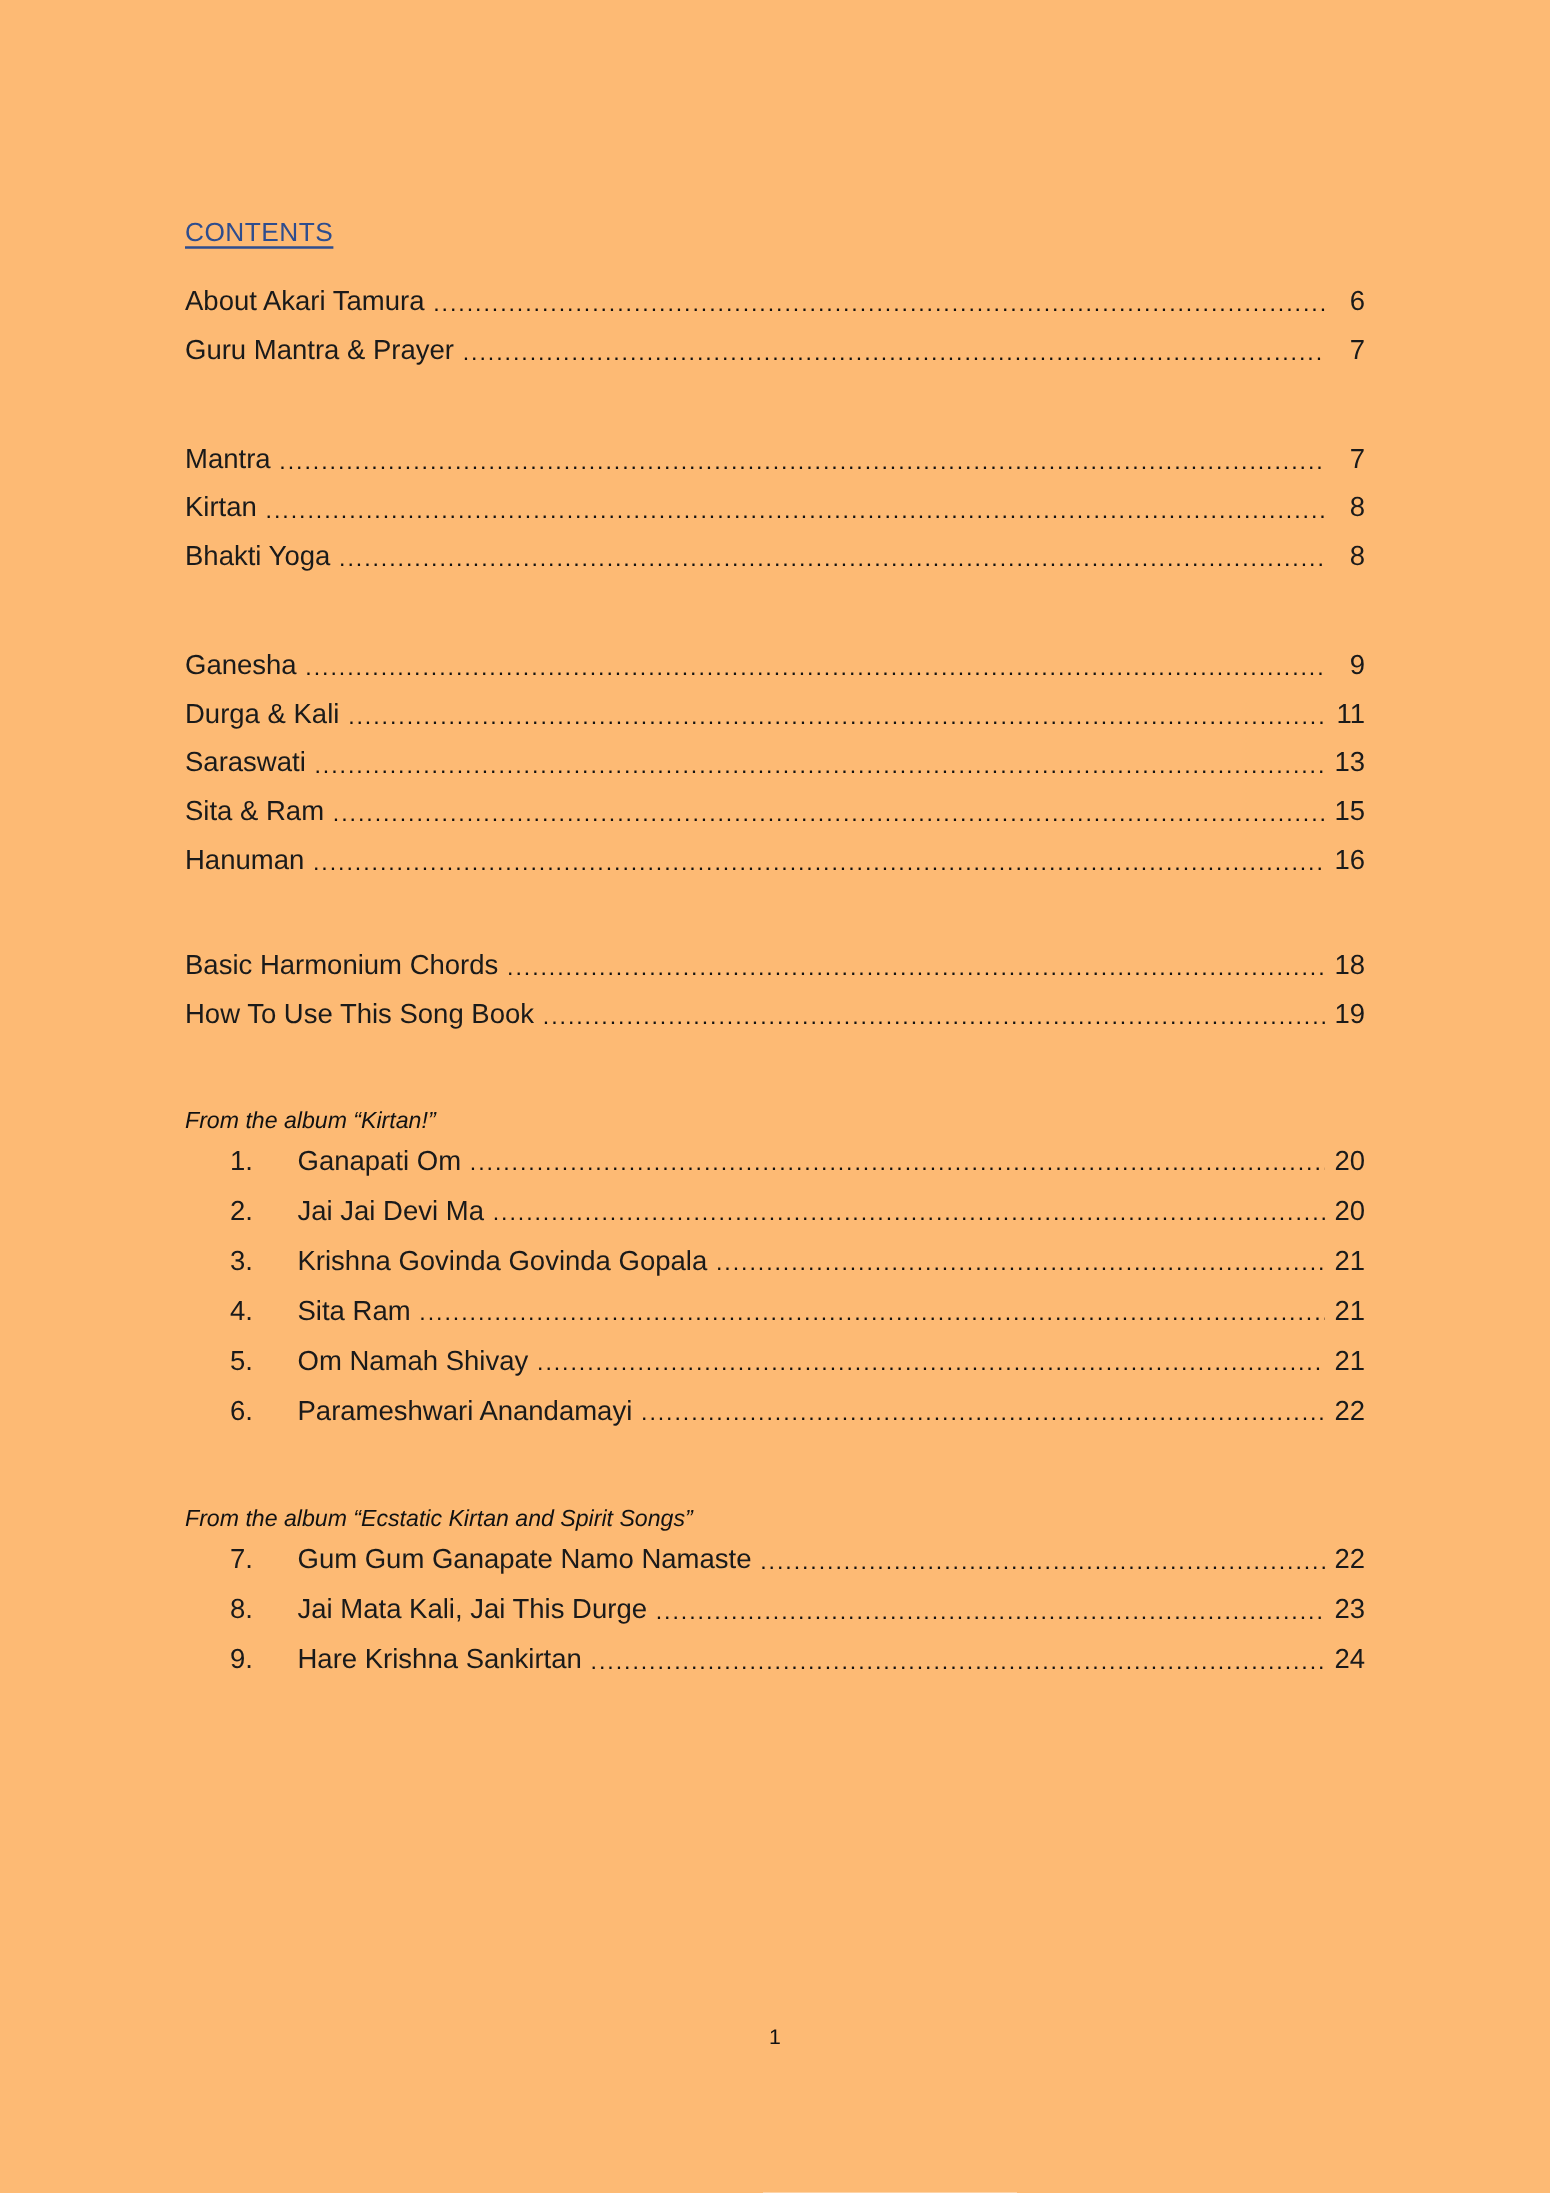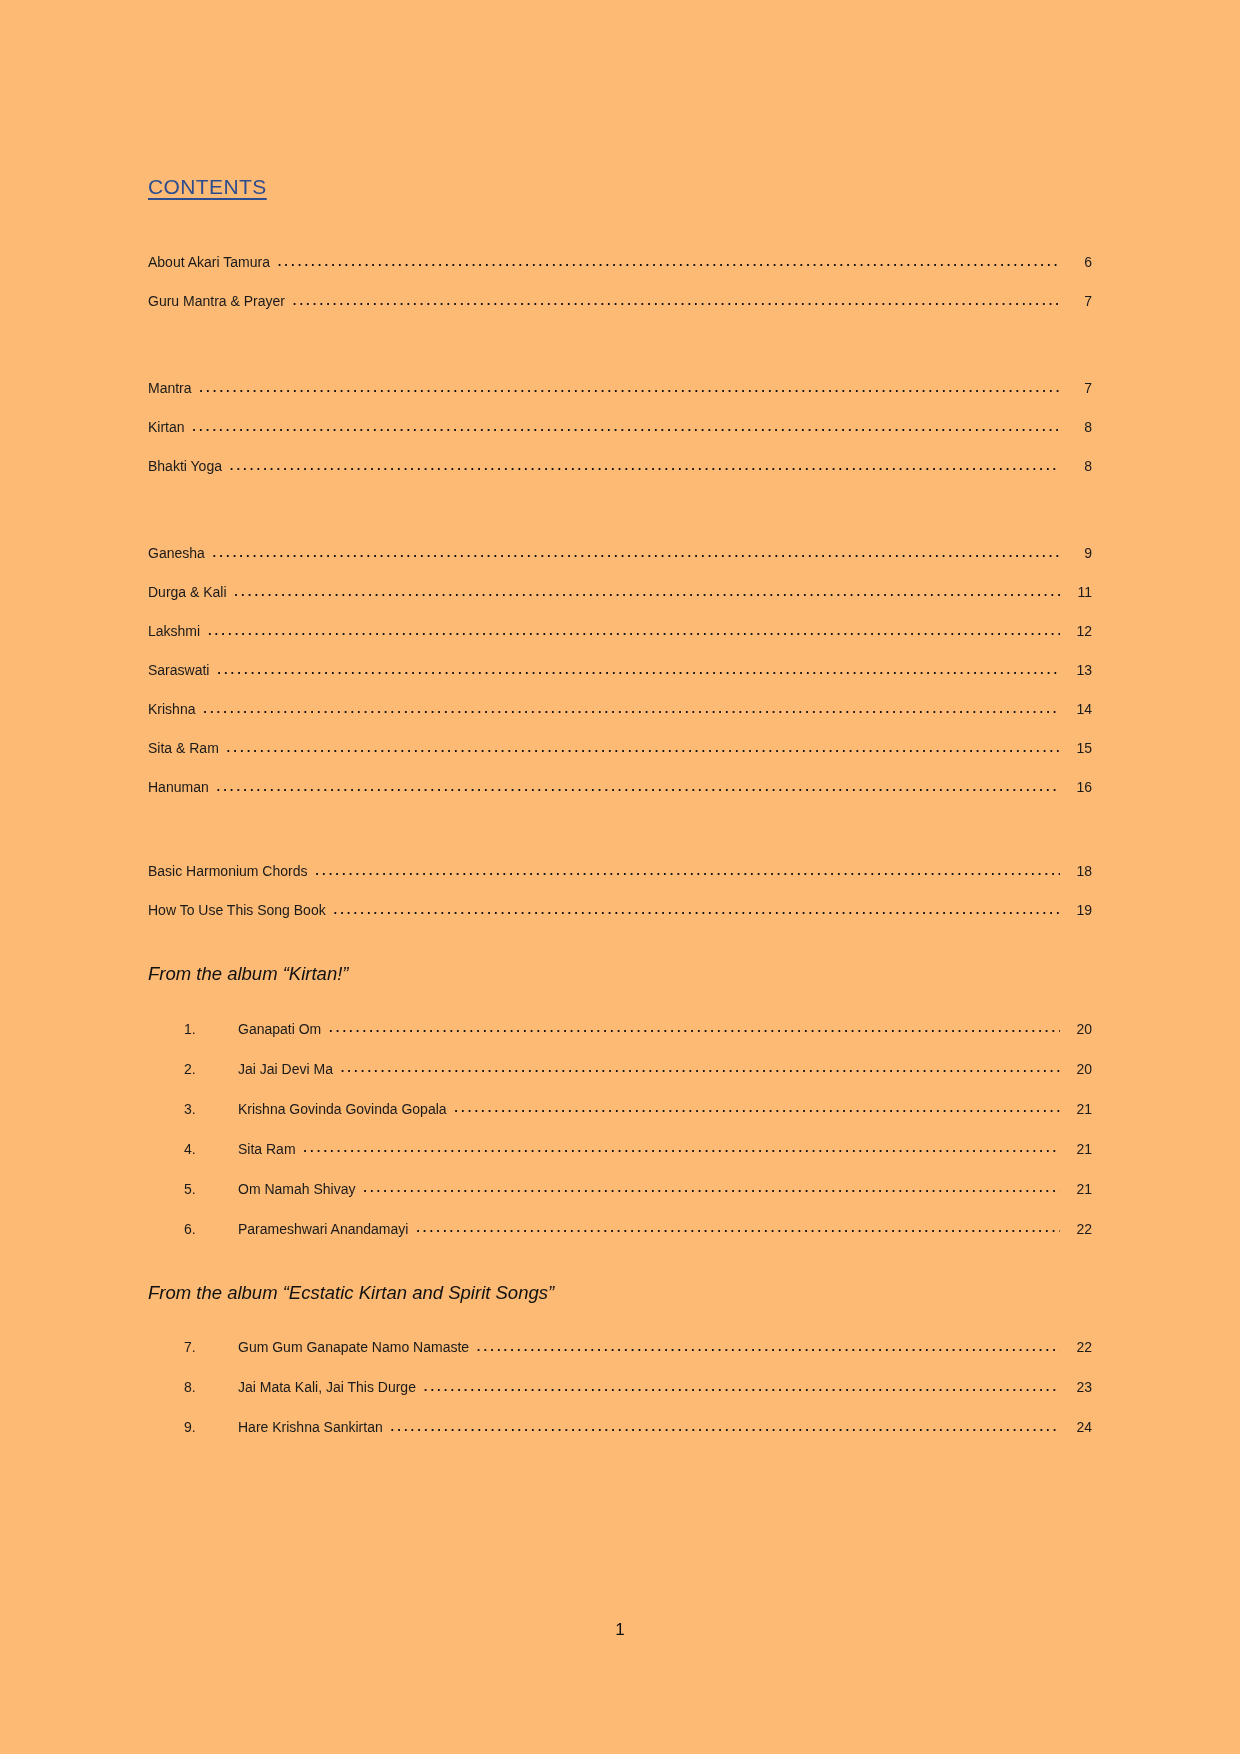--- a/index.html
+++ b/index.html
@@ -40,22 +40,22 @@
     text-decoration: underline;
     text-underline-offset: 4px;
     margin: 0 0 31px 0;
     font-weight: normal;
     display: inline-block;
   }
 
   
   .toc-row {
     display: flex;
-    align-items: flex-end;
-    font-size: 14px;
+    align-items: flex-start;
+    font-size: 22px;
     line-height: 1.0;
     height: 39px;
     color: #1a1a1a;
     white-space: nowrap;
   }
   .toc-label {
     flex: 0 0 auto;
     padding-right: 7px;
   }
   .toc-leader {
@@ -168,33 +168,23 @@
         <span class="toc-label">Ganesha</span>
         <span class="toc-leader"></span>
         <span class="toc-page">9</span>
       </div>
       <div class="toc-row">
         <span class="toc-label">Durga &amp; Kali</span>
         <span class="toc-leader"></span>
         <span class="toc-page">11</span>
       </div>
       <div class="toc-row">
-        <span class="toc-label">Lakshmi</span>
-        <span class="toc-leader"></span>
-        <span class="toc-page">12</span>
-      </div>
-      <div class="toc-row">
         <span class="toc-label">Saraswati</span>
         <span class="toc-leader"></span>
         <span class="toc-page">13</span>
-      </div>
-      <div class="toc-row">
-        <span class="toc-label">Krishna</span>
-        <span class="toc-leader"></span>
-        <span class="toc-page">14</span>
       </div>
       <div class="toc-row">
         <span class="toc-label">Sita &amp; Ram</span>
         <span class="toc-leader"></span>
         <span class="toc-page">15</span>
       </div>
       <div class="toc-row">
         <span class="toc-label">Hanuman</span>
         <span class="toc-leader"></span>
         <span class="toc-page">16</span>

